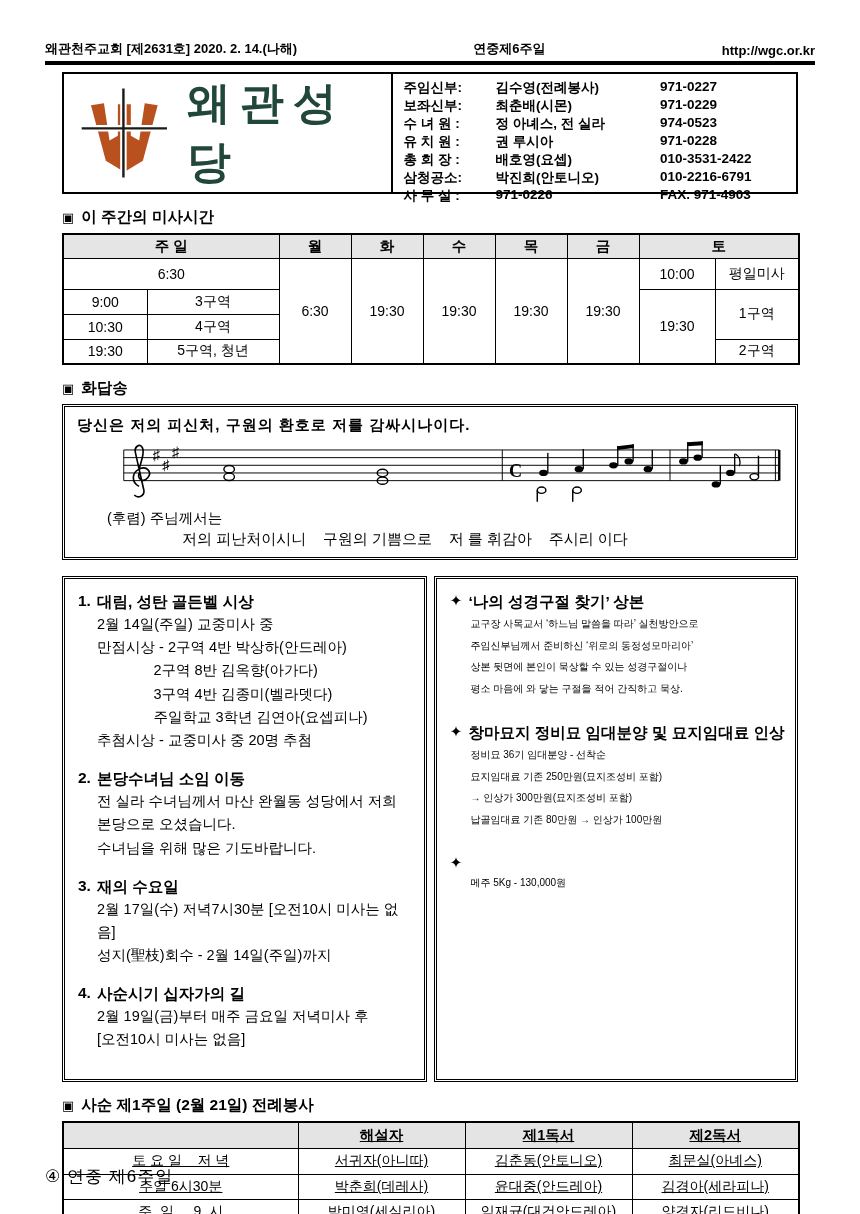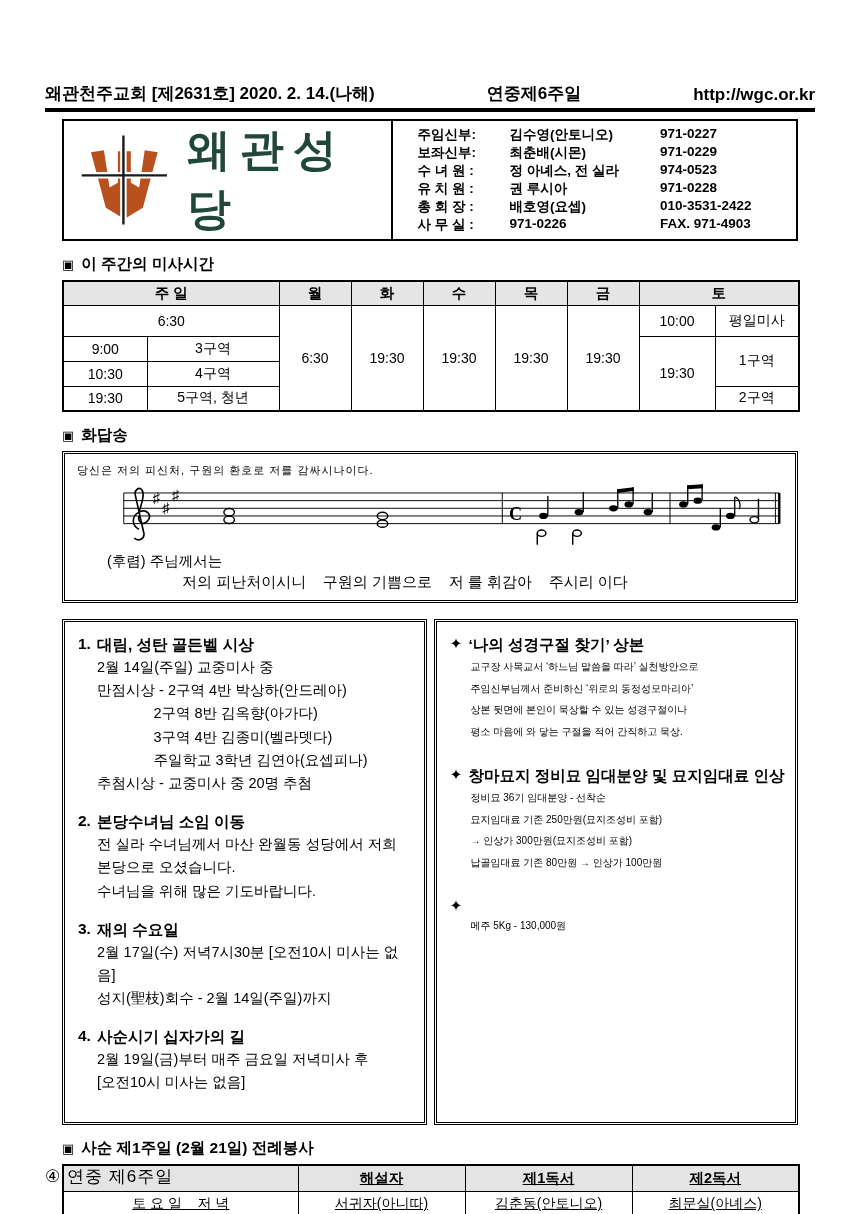--- a/index.html
+++ b/index.html
@@ -6,44 +6,44 @@
   html,body { background:#888; }
   .page {
     width:860px; height:1214px; background:#ffffff; color:#000;
     font-family:"Liberation Sans","DejaVu Sans",sans-serif;
     position:relative; padding:40px 45px 0; overflow:hidden;
   }
   
   .header-bar {
     display:flex; justify-content:space-between; align-items:flex-end;
     border-bottom:4px solid #000; padding-bottom:3px;
-    font-weight:bold; font-size:17px;margin-top:42px;
+    font-weight:bold; font-size:13px;
   }
   
   .info-box { margin:7px 17px 0; border:2px solid #000; display:flex; height:122px; }
   .logo-area { flex:0 0 45%; border-right:2px solid #000; display:flex; align-items:center; gap:16px; padding-left:14px; }
   .church-name {
     font-family:"Liberation Serif","DejaVu Serif",serif; font-weight:bold;
     font-size:44px; letter-spacing:9px; color:#21473b;
   }
-  .contact-area { flex:1; padding:5px 10px 5px 24px; display:flex; flex-direction:column; justify-content:space-between; font-size:13.5px; font-weight:bold; }
+  .contact-area { flex:1; padding:5px 10px 5px 10px; display:flex; flex-direction:column; justify-content:space-between; font-size:13.5px; font-weight:bold; }
   .contact-row { display:grid; grid-template-columns:92px 1fr 126px; white-space:pre; }
   
   .section-title { margin:13px 17px 5px; font-weight:bold; font-size:15.5px; display:flex; align-items:center; gap:7px; }
   .sq { font-size:13px; }
   
   table { border-collapse:collapse; }
   .mass { width:736px; margin:0 17px; table-layout:fixed; text-align:center; font-size:14px; border:2px solid #000; }
   .mass th, .mass td { border:1px solid #000; }
   .mass th { background:#e5e5e5; height:24px; font-size:14.5px; }
   .mass td { height:25px; }
   .mass tr.r1 td { height:31px; }
   
   .psalm-box { margin:3px 17px 0; border:3px double #000; padding:9px 12px 7px; }
-  .psalm-text { font-size:11px; letter-spacing:1px; }
+  .psalm-text { font-size:15px; letter-spacing:1px;font-weight:bold; }
   .staff-wrap { margin:4px 0 0 18px; }
   .refrain-label { font-size:14.5px; margin-left:30px; white-space:pre; }
   .refrain-line { font-size:15px; margin:2px 0 1px 105px; white-space:pre; }
   
   .ann-row { display:flex; gap:7px; margin:16px 17px 0; }
   .ann-box { flex:1; border:3px double #000; padding:13px 10px 10px 13px; min-height:420px; }
   .ann-item { margin-bottom:17px; }
   .ann-title { font-weight:bold; font-size:15.5px; display:flex; gap:6px; }
   .left-col .ann-line { font-size:14.5px; line-height:1.6; padding-left:19px; white-space:pre-wrap; }
   .right-col .ann-item { margin-bottom:24px; }
@@ -72,25 +72,26 @@
       <svg width="96" height="100" viewBox="0 0 100 104">
         <path d="M14 22 L28 20 L34 60 L43 55 L43 21 L57 21 L57 55 L66 60 L72 20 L86 22 L70 82 L50 94 L30 82 Z" fill="#b9511f"></path>
         <line x1="49" y1="4" x2="49" y2="100" stroke="#fff" stroke-width="7"></line>
         <line x1="4" y1="47" x2="96" y2="47" stroke="#fff" stroke-width="7"></line>
         <line x1="49" y1="4" x2="49" y2="100" stroke="#1a1a1a" stroke-width="2.6"></line>
         <line x1="4" y1="47" x2="96" y2="47" stroke="#1a1a1a" stroke-width="2.6"></line>
       </svg>
       <div class="church-name">왜관성당</div>
     </div>
     <div class="contact-area" id="contact-rows">
-        <div class="contact-row"><span>주임신부:</span><span>김수영(안토니오)</span><span>971-0227</span></div>
+        <div class="contact-row"><span>주임신부:</span><span>김수영(전례봉사)</span><span>971-0227</span></div>
         <div class="contact-row"><span>보좌신부:</span><span>최춘배(시몬)</span><span>971-0229</span></div>
         <div class="contact-row"><span>수 녀 원 :</span><span>정 아녜스, 전 실라</span><span>974-0523</span></div>
         <div class="contact-row"><span>유 치 원 :</span><span>권 루시아</span><span>971-0228</span></div>
         <div class="contact-row"><span>총 회 장 :</span><span>배호영(요셉)</span><span>010-3531-2422</span></div>
+        <div class="contact-row"><span>삼청공소:</span><span>박진희(안토니오)</span><span>010-2216-6791</span></div>
         <div class="contact-row"><span>사 무 실 :</span><span>971-0226</span><span>FAX. 971-4903</span></div>
       </div>
   </div>
 
   <div class="section-title">
     <span class="sq">▣</span>
     <span>이 주간의 미사시간</span>
   </div>
   <table class="mass">
     <colgroup>

